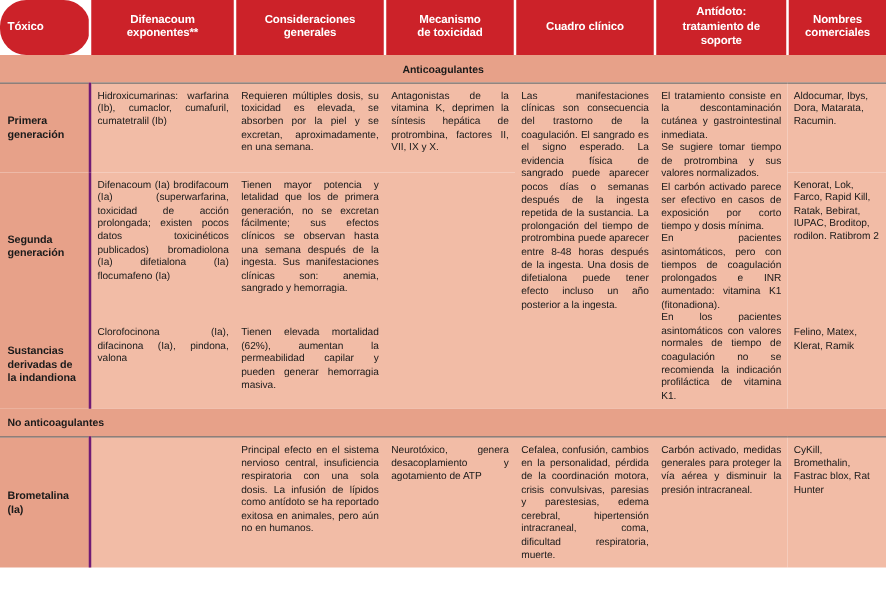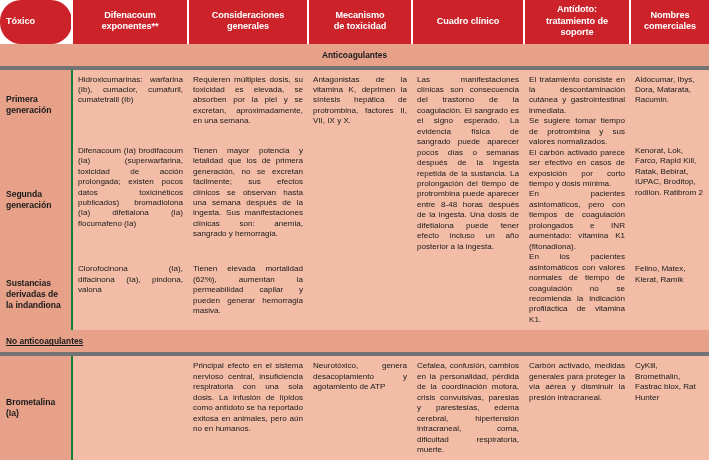--- a/index.html
+++ b/index.html
@@ -41,24 +41,24 @@
 
   
   td.section-band {
     background: #e7a189;
     color: #1a1a1a;
     font-weight: bold;
     font-size: 8.4px;
     line-height: 10px;
     padding: 4px 6px 4px 6px;
     height: 14px;
-    border-bottom: 4px solid #737373;
+    border-bottom: 1px solid #737373;
   }
   td.section-band.center { text-align: center; }
-  td.section-band.left   { text-align: left; text-decoration: underline; }
+  td.section-band.left   { text-align: left; }
 
   
   td.rowlabel {
     background: #e7a189;
     color: #1a1a1a;
     font-weight: bold;
     font-size: 8.6px;
     line-height: 11px;
     vertical-align: middle;
     padding: 4px 5px 4px 6px;
@@ -73,21 +73,21 @@
     padding: 5px 5px 5px 5px;
     text-align: justify;
     text-justify: inter-word;
     hyphens: manual;
     letter-spacing: -0.02px;
     margin-top: 39px;
   }
   td.cell.plain { text-align: left; }
 
   
-  td.rowlabel { border-right: 2px solid #15803d; }
+  td.rowlabel { border-right: 2px solid #701a75; }
 </style>
 </head>
 <body>
 
 <table class="tox-table">
   <colgroup>
     <col style="width:72px">
     <col style="width:116px">
     <col style="width:120px">
     <col style="width:104px">

